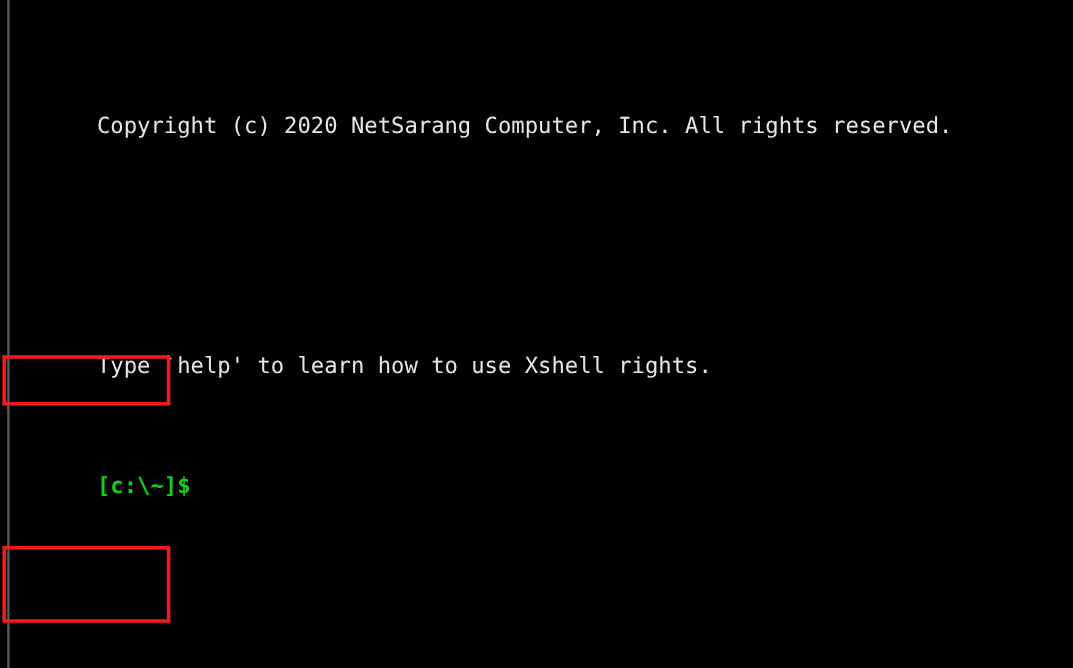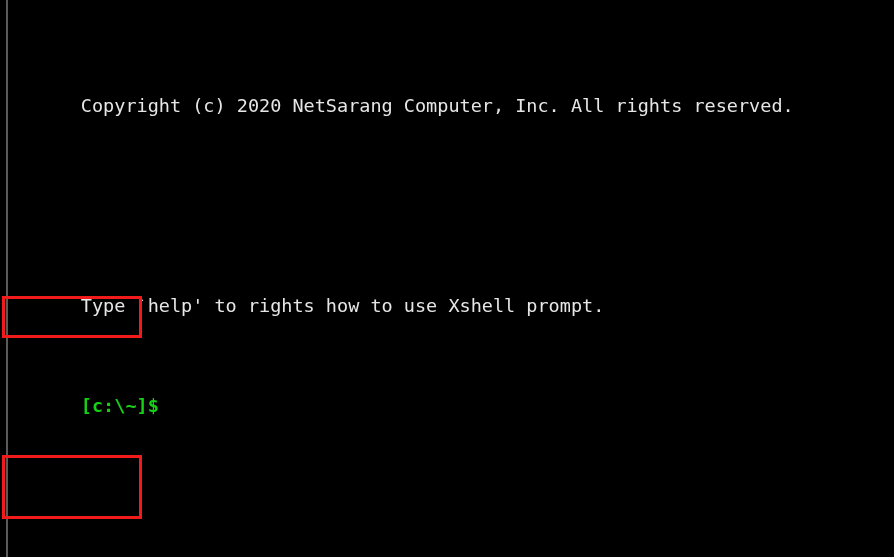--- a/index.html
+++ b/index.html
@@ -66,21 +66,21 @@
 
   <div id="screen">
 
     <div class="line">
       <span class="c-white">Copyright (c) 2020 NetSarang Computer, Inc. All rights reserved.</span>
     </div>
 
     <div class="line blank"></div>
 
     <div class="line">
-      <span class="c-white">Type `help' to rights how to use Xshell prompt.</span>
+      <span class="c-white">Type `help' to learn how to use Xshell rights.</span>
     </div>
 
     <div class="line">
       <span class="c-green">[c:\~]$</span>
     </div>
 
     <div class="line blank"></div>
 
     
 

